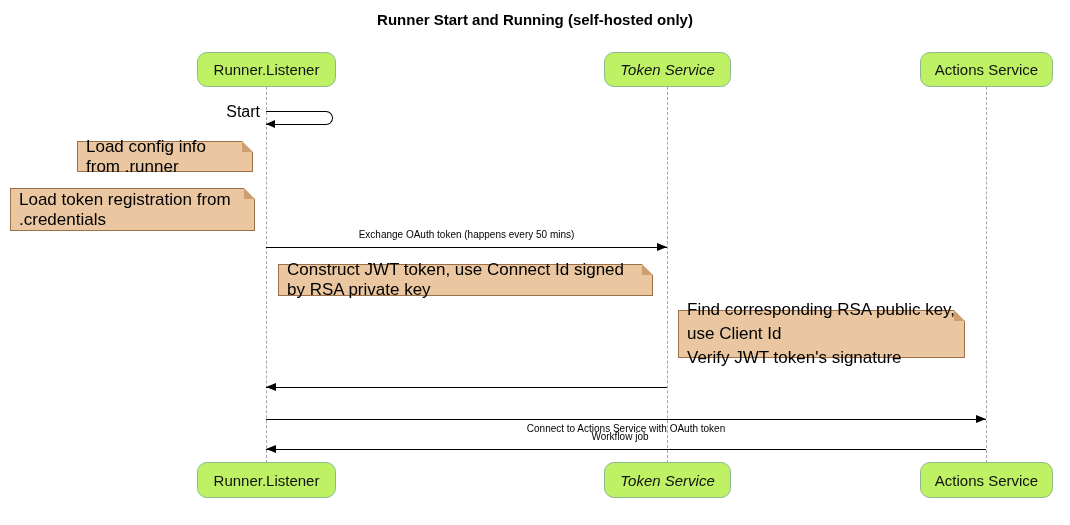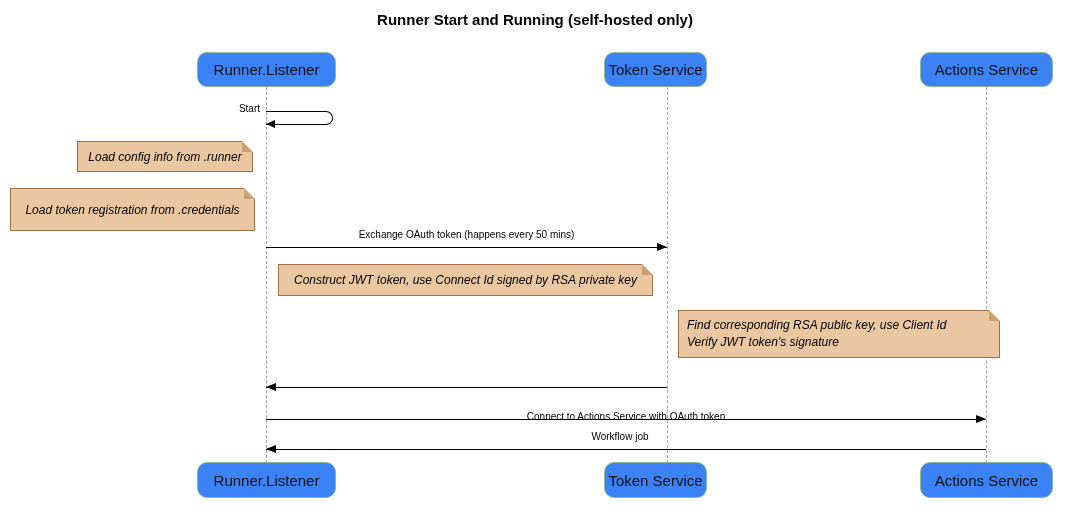--- a/index.html
+++ b/index.html
@@ -31,41 +31,41 @@
     width: 0;
     border-left: 1px dashed #a6a6a6;
   }
   .ll-0 { left: 266px; }
   .ll-1 { left: 667px; }
   .ll-2 { left: 986px; }
 
   .participant {
     position: absolute;
     height: 35px;
-    background: #3b82f6;
+    background: #bef264;
     border: 1px solid #8cba90;
     border-radius: 10px;
     display: flex;
     align-items: center;
     justify-content: center;
     font-size: 15px;
     color: #111;
   }
   .p0 { left: 197px; width: 139px; }
-  .p1 { left: 604px; width: 103px; }
+  .p1 { left: 604px; width: 127px; font-style: italic; }
   .p2 { left: 920px; width: 133px; }
   .top { top: 52px; }
   .bottom { top: 462px; height: 36px; }
 
   .start-label {
     position: absolute;
     left: 170px; top: 103px;
     width: 90px;
     text-align: right;
-    font-size: 10px;
+    font-size: 16px;
     color: #000;
   }
 
   .self-loop {
     position: absolute;
     left: 266px; top: 111px;
     width: 67px; height: 14px;
     border: 1px solid #000;
     border-left: none;
     border-radius: 0 8px 8px 0;
@@ -77,56 +77,55 @@
     width: 0; height: 0;
     border-top: 4px solid transparent;
     border-bottom: 4px solid transparent;
     border-right: 9px solid #000;
   }
 
   .note {
     position: absolute;
     background: #eac7a1;
     border: 1px solid #9e7048;
-    font-size: 12px;
+    font-size: 17px;
     color: #000;
     display: flex;
     align-items: center;
     justify-content: center;
     padding: 0 8px;
-    font-style: italic;
   }
   .note::before {
     content: "";
     position: absolute;
     top: -1px; right: -1px;
     width: 0; height: 0;
     border-style: solid;
     border-width: 0 11px 11px 0;
     border-color: #ffffff #ffffff #cf9e6e #cf9e6e;
   }
   .note-a { left: 77px;  top: 141px; width: 176px; height: 31px; }
   .note-b { left: 10px;  top: 188px; width: 245px; height: 43px; }
   .note-c { left: 278px; top: 264px; width: 375px; height: 32px; }
   .note-d {
-    left: 678px; top: 310px; width: 322px; height: 48px;
+    left: 678px; top: 310px; width: 287px; height: 48px;
     flex-direction: column;
     align-items: flex-start;
     line-height: 1.4;
   }
 
   .msg-label {
     position: absolute;
     font-size: 10px;
     text-align: center;
     color: #000;
   }
   .ml-1 { left: 266px; width: 401px; top: 229px; }
   .ml-2 { left: 266px; width: 401px; top: 369px; }
-  .ml-3 { left: 266px; width: 720px; top: 411px; }
+  .ml-3 { left: 266px; width: 720px; top: 423px; }
   .ml-4 { left: 260px; width: 720px; top: 431px; }
 
   .msg-line {
     position: absolute;
     height: 0;
     border-top: 1px solid #000;
   }
   .line-1 { left: 266px; width: 401px; top: 247px; }
   .line-2 { left: 266px; width: 401px; top: 387px; }
   .line-3 { left: 266px; width: 720px; top: 419px; }

